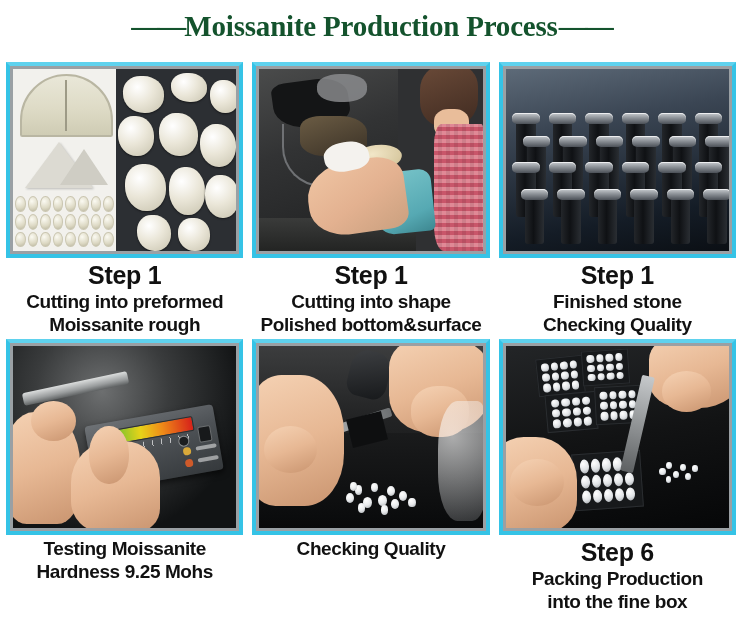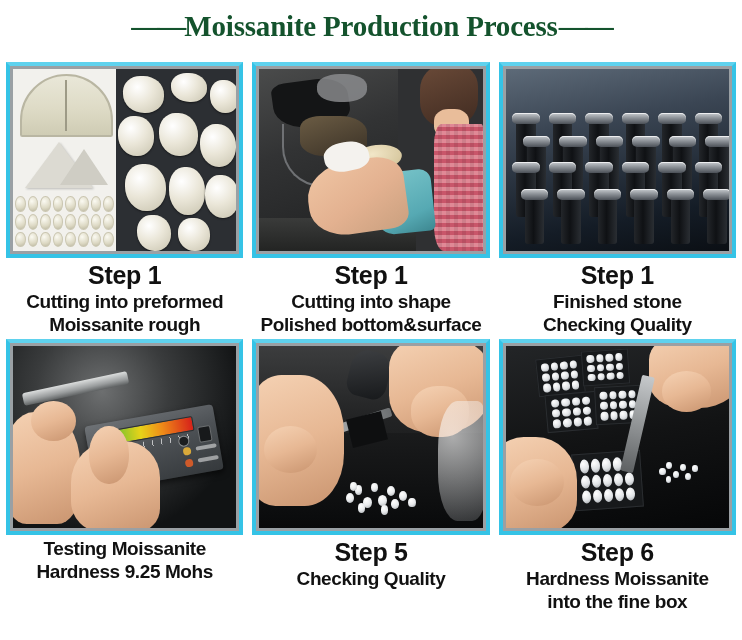--- a/index.html
+++ b/index.html
@@ -537,21 +537,20 @@
               <i style="left:18%;top:66%;width:10%;height:24%"></i>
               <i style="left:48%;top:70%;width:10%;height:24%"></i>
               <i style="left:8%;top:12%;width:9%;height:22%"></i>
               <i style="left:84%;top:52%;width:10%;height:24%"></i>
             </div>
             <div class="p5-bubble"></div>
           </div>
         </div>
       </div>
       <div class="caption">
-        <div class="step">Step 5</div>
         <div class="line">Checking Quality</div>
       </div>
     </div>
 
     <div class="cell">
       <div class="frame">
         <div class="photo">
           <div class="p6">
             <div class="p6-bg"></div>
 
@@ -652,19 +651,19 @@
               <i style="left:50%;top:16%;width:13%;height:24%"></i>
               <i style="left:62%;top:48%;width:14%;height:26%"></i>
               <i style="left:18%;top:60%;width:13%;height:24%"></i>
               <i style="left:78%;top:22%;width:12%;height:22%"></i>
             </div>
           </div>
         </div>
       </div>
       <div class="caption">
         <div class="step">Step 6</div>
-        <div class="line">Hardness Moissanite</div>
+        <div class="line">Packing Production</div>
         <div class="line">into the fine box</div>
       </div>
     </div>
 
   </div>
 </div>
 
 </body></html>

